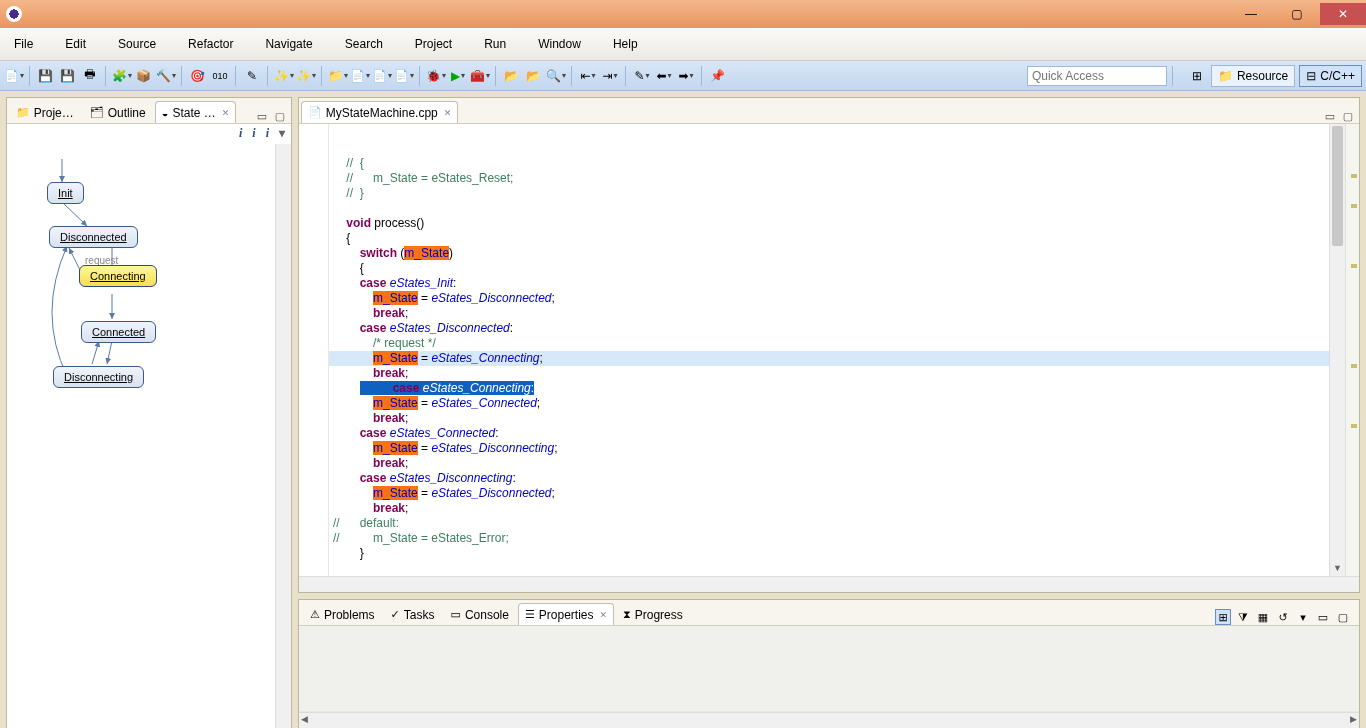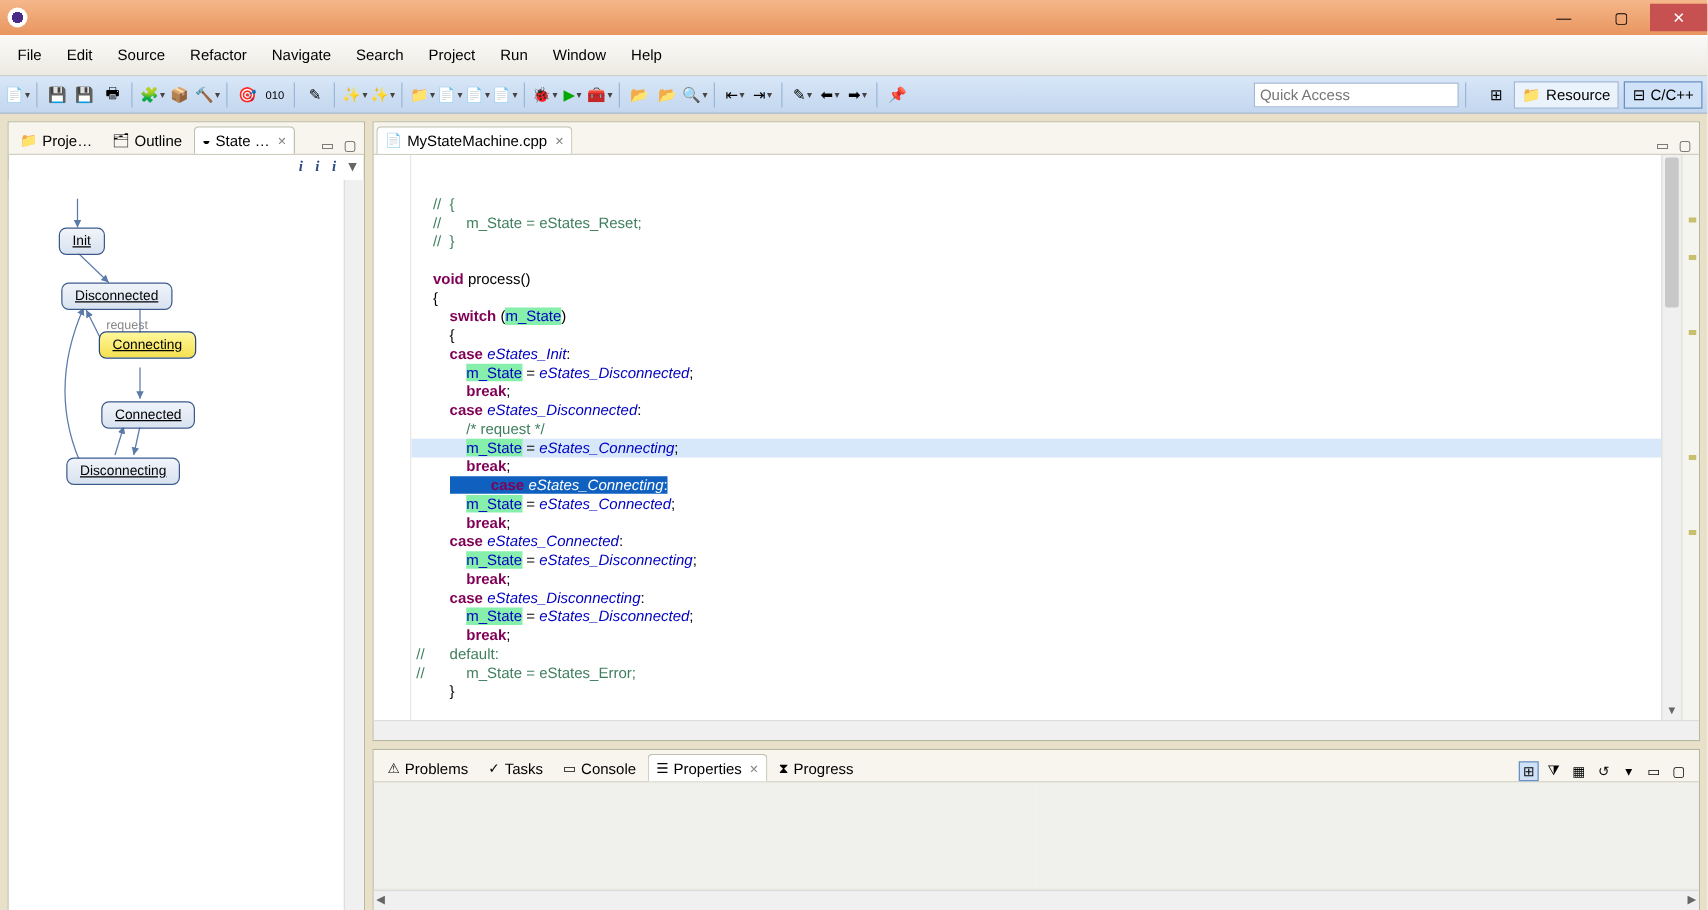--- a/index.html
+++ b/index.html
@@ -3,28 +3,28 @@
 <meta charset="utf-8">
 <style>
 * { margin:0; padding:0; box-sizing:border-box; font-family:"Segoe UI",Tahoma,sans-serif; font-size:12px; }
 body { background:#e8e0c8; width:1366px; height:728px; overflow:hidden; }
 .titlebar { height:28px; background:linear-gradient(#f5b78a,#e8955f); display:flex; align-items:center; position:relative; }
 .titlebar-icon { width:16px; height:16px; margin:0 6px; background:radial-gradient(circle,#4a2b8a 40%,#fff 41%); border-radius:50%; }
 .titlebar-title { position:absolute; left:50%; transform:translateX(-50%); color:#000; font-size:12px; }
 .win-btns { margin-left:auto; display:flex; }
 .win-btn { width:46px; height:22px; display:flex; align-items:center; justify-content:center; color:#000; cursor:pointer; }
 .win-close { background:#c75050; color:#fff; }
-.menubar { height:26px; background:linear-gradient(#fafafa,#eceae1); border-bottom:1px solid #ccc; display:flex; align-items:center; padding:16px 4px; }
+.menubar { height:26px; background:linear-gradient(#fafafa,#eceae1); border-bottom:1px solid #ccc; display:flex; align-items:center; padding:16px 4px;gap:12px; }
 .menubar span { padding:4px 10px; cursor:pointer; }
 .toolbar { height:30px; background:linear-gradient(#d8e6f7,#c3d7ef); border-bottom:1px solid #a0b8d8; display:flex; align-items:center; padding:0 4px; gap:2px; }
 .toolbar .tb { width:20px; height:20px; display:inline-flex; align-items:center; justify-content:center; cursor:pointer; border-radius:2px; }
 .toolbar .sep { width:2px; height:20px; border-left:1px solid #9bb8d8; margin:0 3px; }
 .toolbar .dd::after { content:"▾"; font-size:8px; margin-left:1px; color:#444; }
 .qa { margin-left:auto; }
-.qa input { width:164px; height:20px; border:1px solid #a0b8d8; padding:0 4px; background:#fff; }
+.qa input { width:140px; height:20px; border:1px solid #a0b8d8; padding:0 4px; background:#fff; }
 .persp { display:flex; gap:4px; margin-left:8px; align-items:center; }
 .persp-btn { height:22px; padding:0 6px; border:1px solid #a0b8d8; background:#eaf2fc; display:flex; align-items:center; gap:4px; cursor:pointer; }
 .persp-btn.active { background:#d0e2f7; border-color:#6a90c0; }
 .workarea { display:flex; height:calc(728px - 28px - 26px - 30px); padding:6px; gap:6px; }
 .leftpane { width:286px; background:#fff; border:1px solid #b8b8a0; display:flex; flex-direction:column; }
 .tabbar { height:26px; display:flex; align-items:flex-end; background:#f7f5ee; border-bottom:1px solid #d0d0c0; padding:2px 2px 0 2px; gap:2px; }
 .tab { height:22px; padding:0 6px; display:flex; align-items:center; gap:4px; cursor:pointer; border:1px solid transparent; border-bottom:none; border-radius:4px 4px 0 0; white-space:nowrap; font-size:11px; }
 .tab.active { background:#fff; border-color:#c0c0b0; }
 .tab .x { font-size:9px; color:#888; margin-left:2px; }
 .tab-ctrl { margin-left:auto; display:flex; gap:4px; padding-right:2px; }
@@ -41,21 +41,21 @@
 .editor-body { flex:1; display:flex; min-height:0; position:relative; }
 .gutter { width:30px; background:#fff; border-right:1px solid #e8e8e0; }
 .overview { width:14px; background:#f5f5f0; border-left:1px solid #e0e0d8; position:relative; }
 .overview .mark { position:absolute; right:2px; width:6px; height:4px; }
 .vscroll-ed { width:16px; background:#f0f0f0; border-left:1px solid #ddd; position:relative; }
 .vscroll-ed .thumb { position:absolute; left:2px; right:2px; top:2px; height:120px; background:#c8c8c8; border-radius:2px; }
 .vscroll-ed .arr { position:absolute; left:0; right:0; height:16px; display:flex; align-items:center; justify-content:center; color:#666; font-size:9px;}
 .code { flex:1; font-family:Consolas,monospace; font-size:13px; line-height:15px; white-space:pre; padding:2px 0 0 4px; overflow:hidden; position:relative; }
 .code .cm { color:#3f7f5f; }
 .code .kw { color:#7f0055; font-weight:bold; }
-.code .fld { color:#0000c0; background:#86efac; }
+.code .fld { color:#0000c0; background:#f97316; }
 .code .enm { color:#0000c0; font-style:italic;margin-top:44px; }
 .code .hl-line { position:absolute; left:0; right:0; height:15px; background:#d6e8fa; }
 .code .hl-sel { background:#1060c0; color:#fff;padding-left:33px; }
 .code .hl-sel .enm { color:#fff; }
 .hscroll { height:16px; background:#f0f0f0; border-top:1px solid #ddd; }
 .bottom-pane { height:130px; background:#fff; border:1px solid #b8b8a0; display:flex; flex-direction:column; }
 .bottom-tabbar { height:26px; display:flex; align-items:flex-end; background:#f7f5ee; border-bottom:1px solid #d0d0c0; padding:2px 4px 0 4px; gap:2px; }
 .tb-btns { margin-left:auto; display:flex; gap:4px; padding:0 4px; align-items:center; }
 .tb-btns span { width:16px; height:16px; display:inline-flex; align-items:center; justify-content:center; cursor:pointer; font-size:11px; }
 .prop-table { flex:1; overflow:hidden; }

